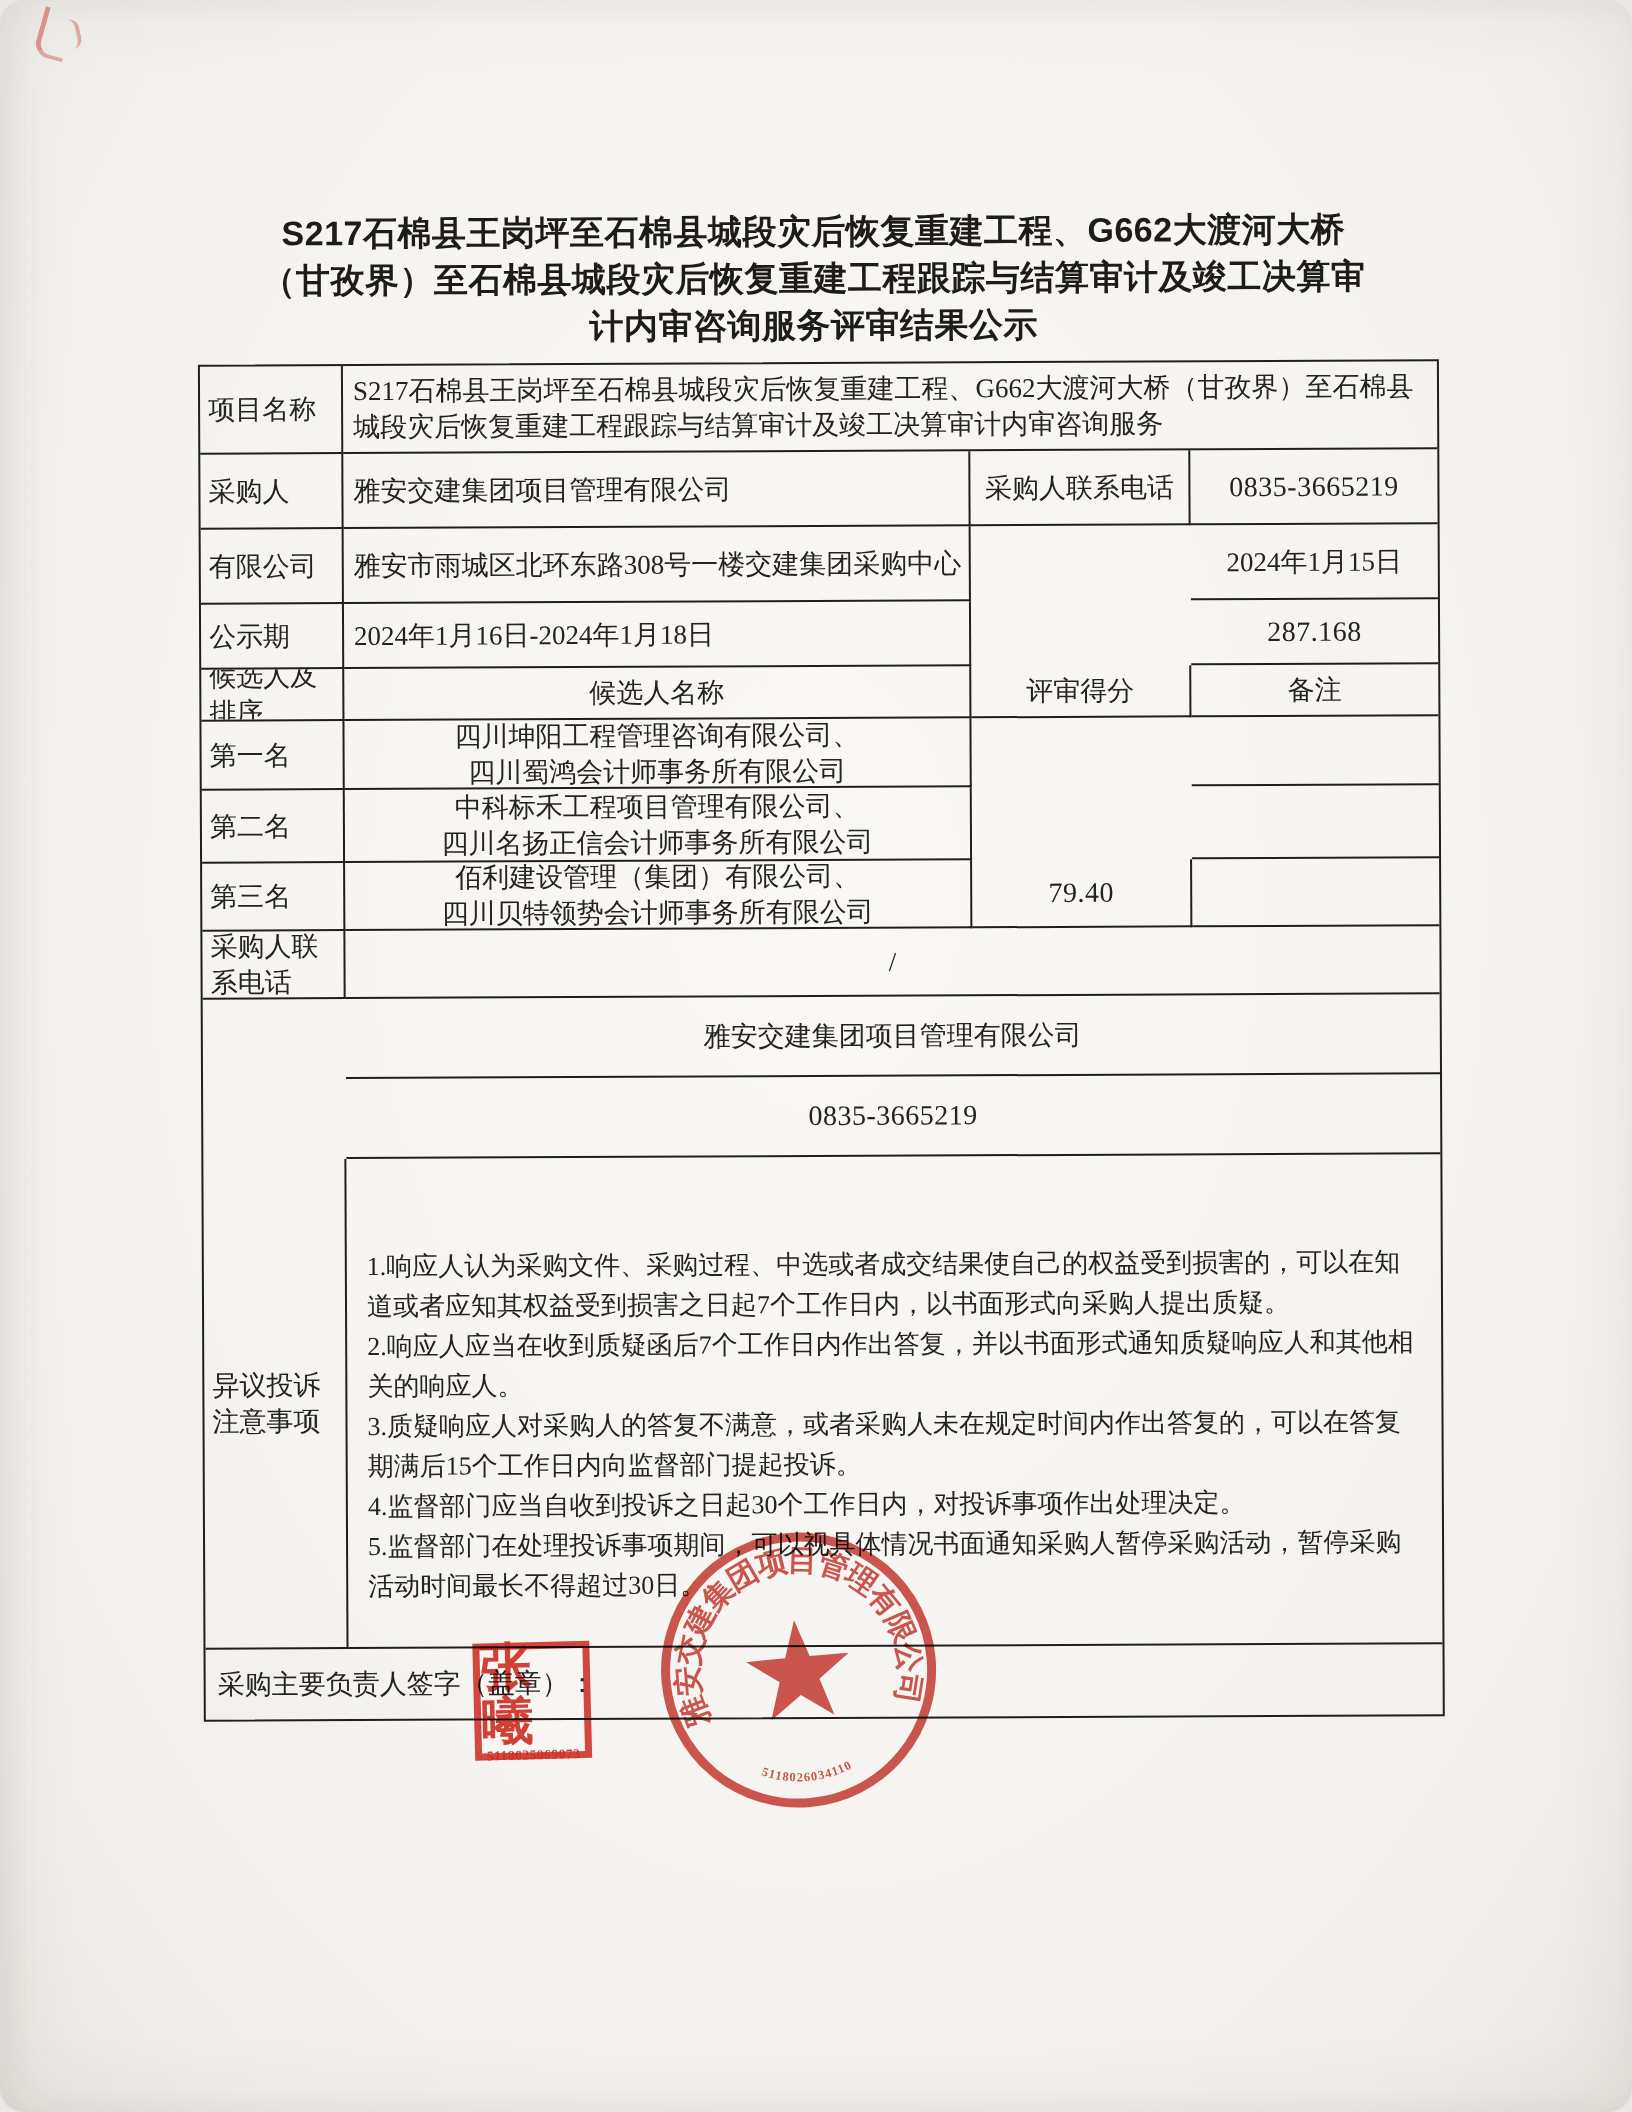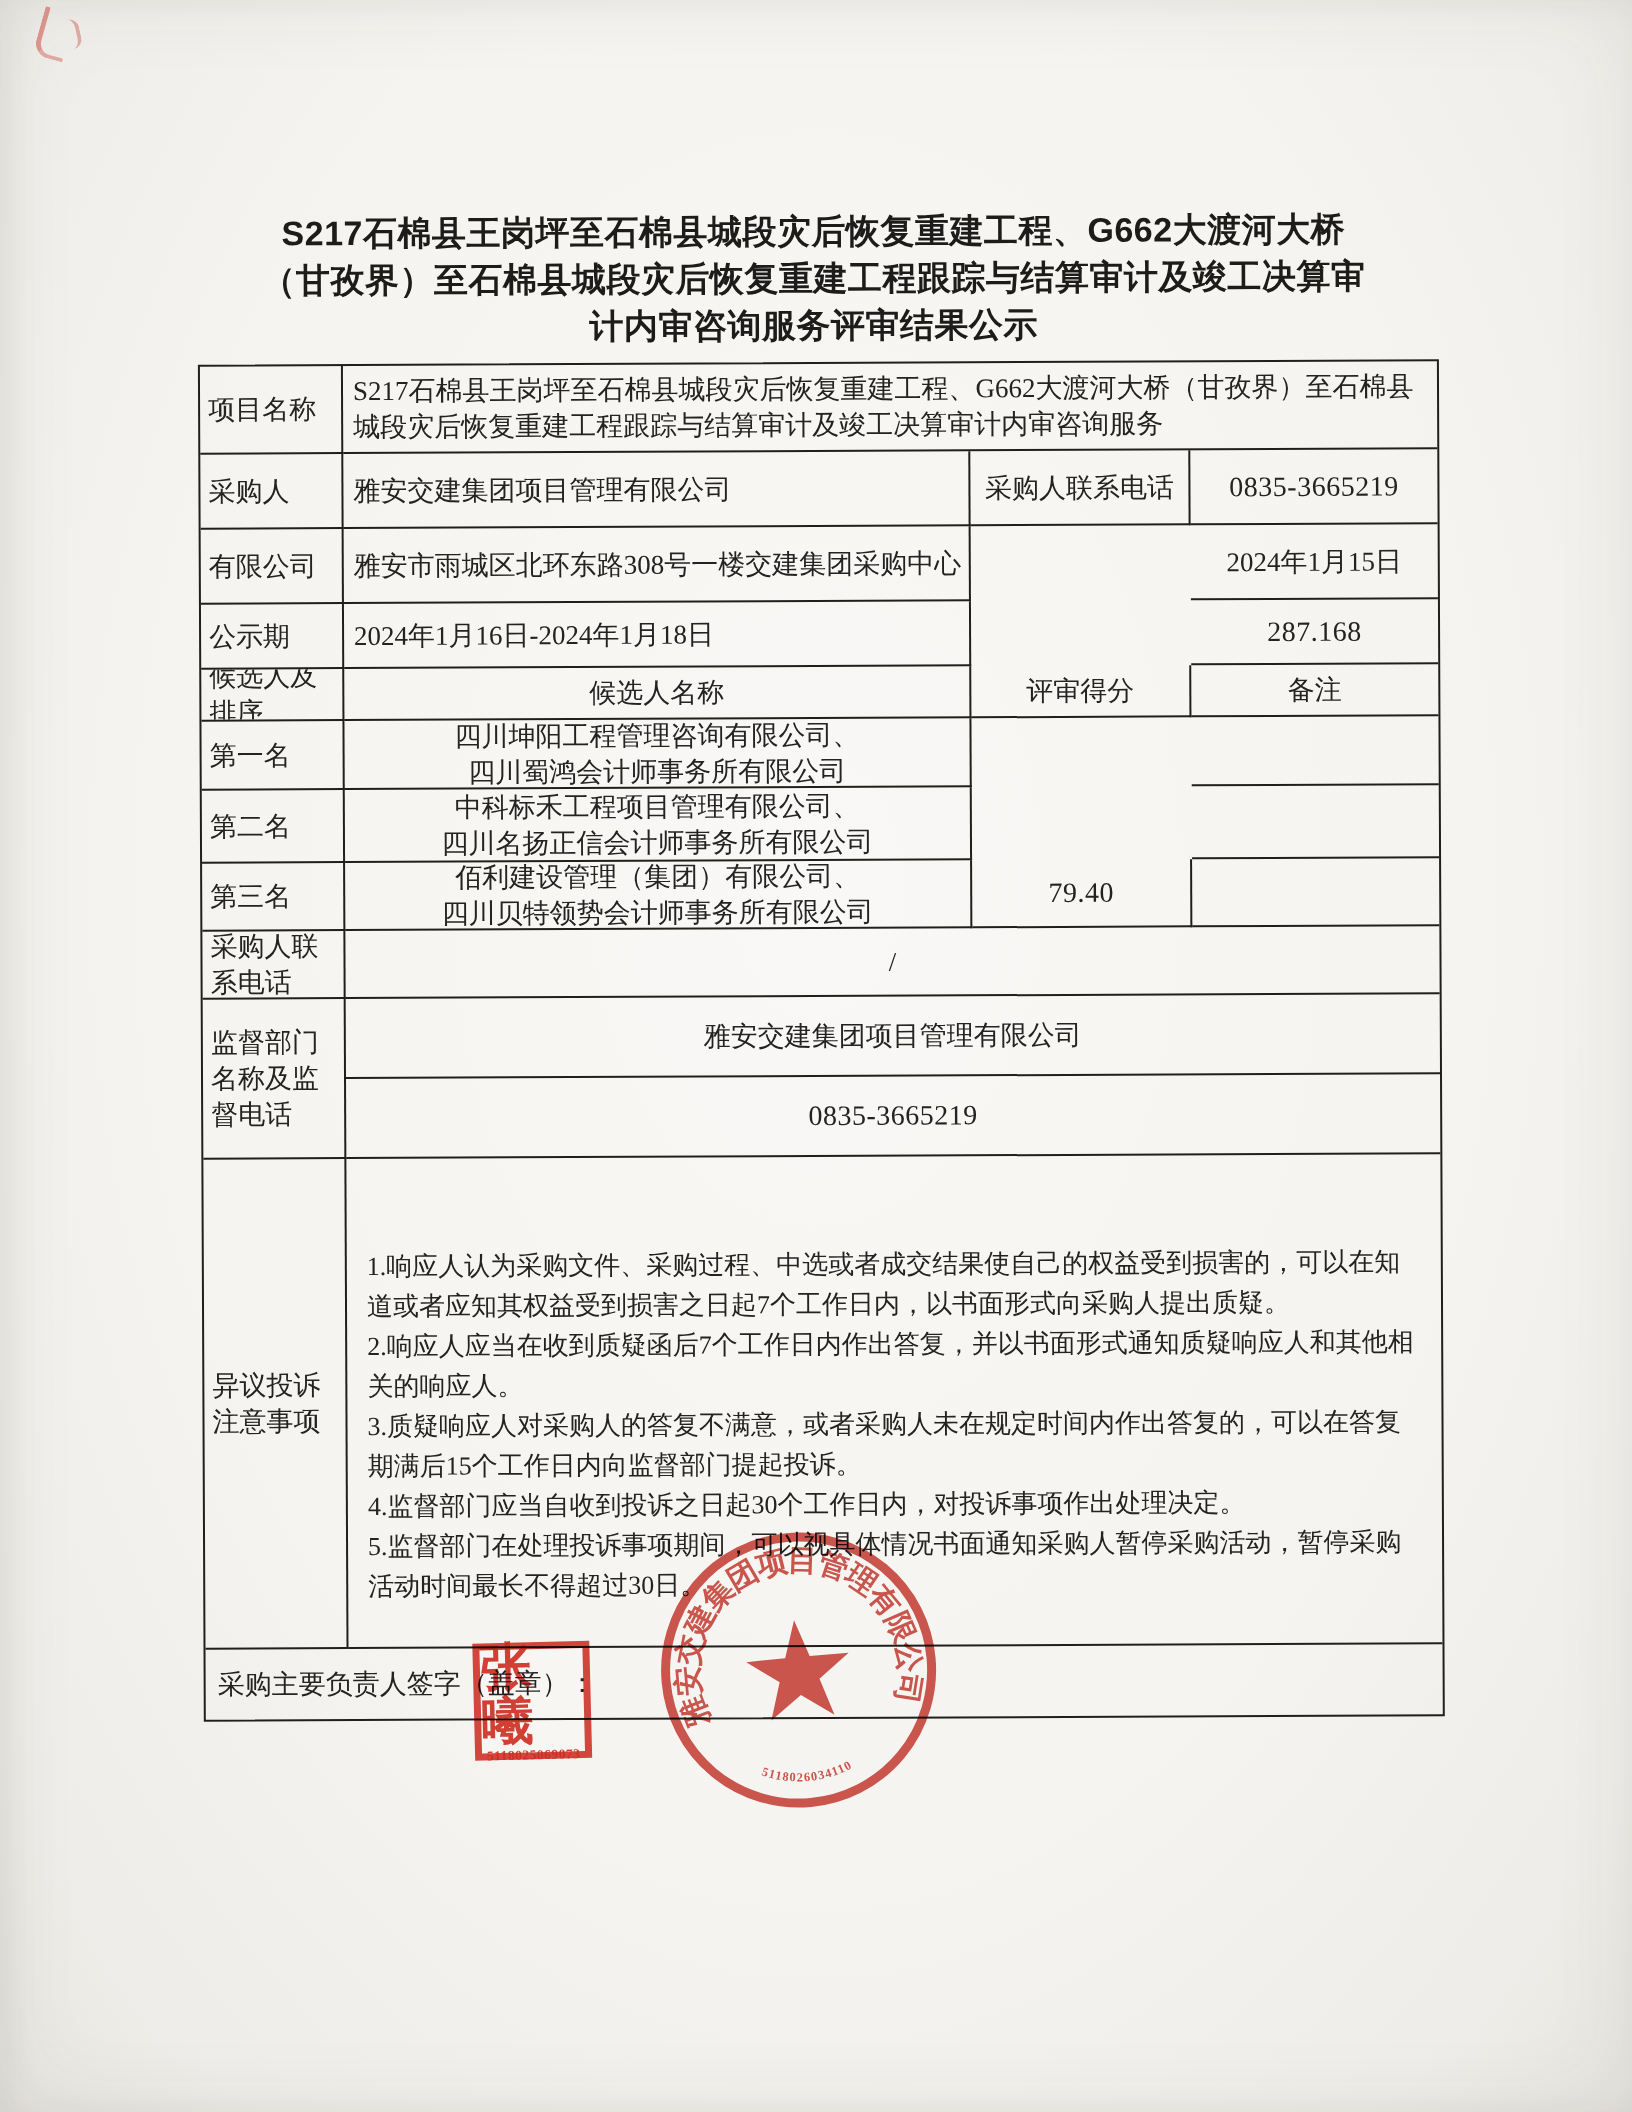--- a/index.html
+++ b/index.html
@@ -6,20 +6,21 @@
   body{
     width:1632px;height:2112px;overflow:hidden;
     background:#e9e7e3;
     font-family:"Liberation Serif","DejaVu Serif",serif;
     color:#262626;
   }
   .paper{
     position:relative;width:1632px;height:2112px;
     background:radial-gradient(ellipse at 50% 42%, #f9f8f6 0%, #f5f4f1 55%, #efede9 86%, #e7e5e0 100%);
     box-shadow:inset 0 0 90px rgba(60,55,45,.07), inset 12px 0 30px rgba(60,55,45,.05);
+    border-radius:24px;
   }
   .sheet{position:absolute;inset:0;transform:rotate(-0.25deg);transform-origin:50% 40%;}
 
   
   .red-mark-a{position:absolute;left:42px;top:6px;width:26px;height:46px;
     border-left:5px solid rgba(198,44,34,.45);border-bottom:4px solid rgba(198,44,34,.35);
     border-radius:0 0 0 16px;transform:rotate(16deg);}
   .red-mark-b{position:absolute;left:66px;top:16px;width:14px;height:30px;
     border-right:4px solid rgba(198,44,34,.35);border-radius:0 10px 10px 0;transform:rotate(-12deg);}
 
@@ -132,21 +133,20 @@
 
       <div class="cell lbl" style="grid-area:8/1/9/2">第三名</div>
       <div class="cell prewrap" style="grid-area:8/2/9/3">佰利建设管理（集团）有限公司、
 四川贝特领势会计师事务所有限公司</div>
       <div class="cell num" style="grid-area:8/3/9/4">79.40</div>
       <div class="cell er" style="grid-area:8/4/9/5"></div>
 
       <div class="cell lbl" style="grid-area:9/1/10/2">采购人联系电话</div>
       <div class="cell er" style="grid-area:9/2/10/5">/</div>
 
-      <div class="cell lbl" style="grid-area:10/1/12/2">监督部门名称及监督电话</div>
       <div class="cell er" style="grid-area:10/2/11/5">雅安交建集团项目管理有限公司</div>
       <div class="cell er num" style="grid-area:11/2/12/5">0835-3665219</div>
 
       <div class="cell lbl" style="grid-area:12/1/13/2">异议投诉注意事项</div>
       <div class="cell er obj-cell" style="grid-area:12/2/13/5">
         <p>1.响应人认为采购文件、采购过程、中选或者成交结果使自己的权益受到损害的，可以在知道或者应知其权益受到损害之日起7个工作日内，以书面形式向采购人提出质疑。</p>
         <p>2.响应人应当在收到质疑函后7个工作日内作出答复，并以书面形式通知质疑响应人和其他相关的响应人。</p>
         <p>3.质疑响应人对采购人的答复不满意，或者采购人未在规定时间内作出答复的，可以在答复期满后15个工作日内向监督部门提起投诉。</p>
         <p>4.监督部门应当自收到投诉之日起30个工作日内，对投诉事项作出处理决定。</p>
         <p>5.监督部门在处理投诉事项期间，可以视具体情况书面通知采购人暂停采购活动，暂停采购活动时间最长不得超过30日。</p>

